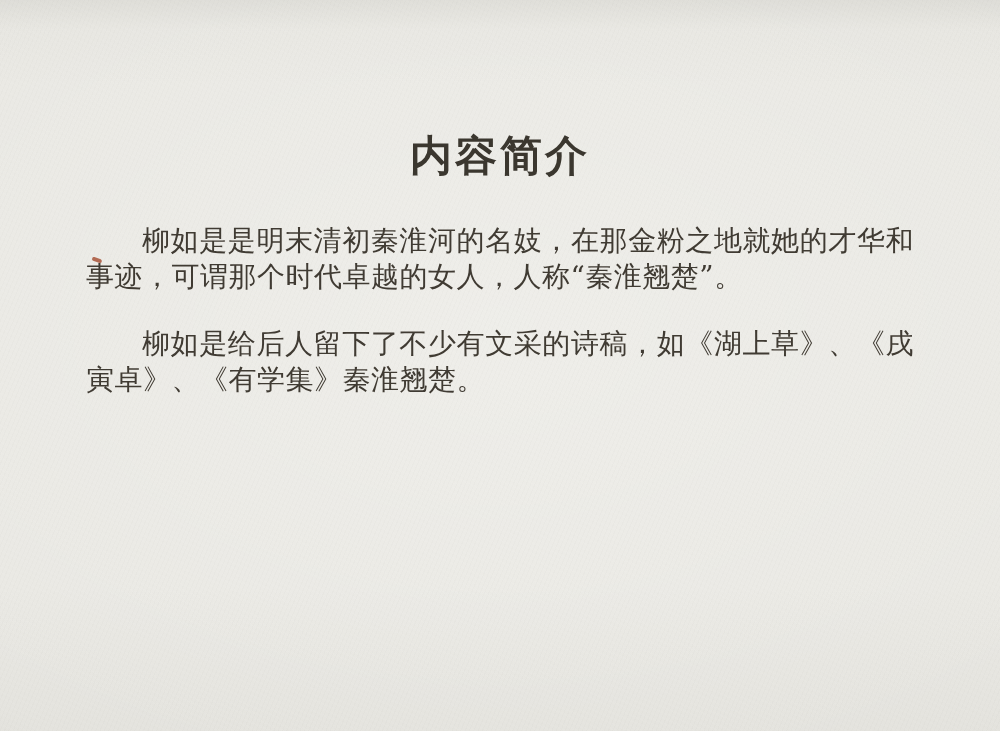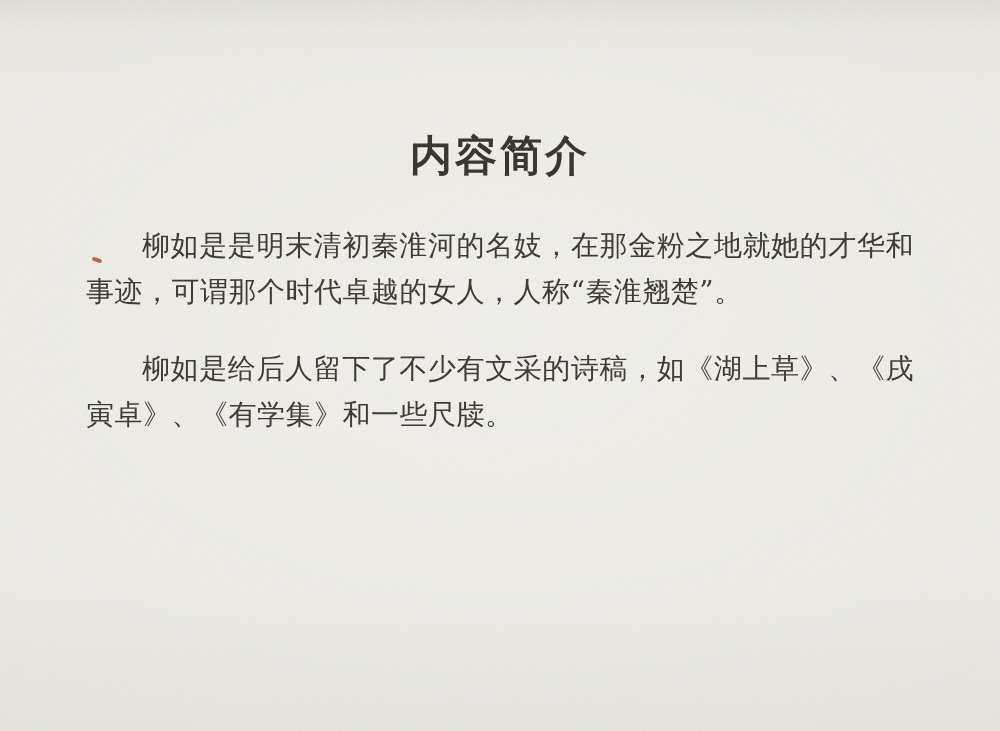--- a/index.html
+++ b/index.html
@@ -50,21 +50,21 @@
     position: absolute;
     top: 223px;
     left: 86px;
     width: 828px;
     color: #403b33;
   }
 
   .content p {
     margin: 0 0 31px 0;
     font-size: 28px;
-    line-height: 46px;
+    line-height: 36px;
     letter-spacing: 0.5px;
     text-align: justify;
     text-justify: inter-ideograph;
     text-indent: 2em;
   }
 
   .ink-speck {
     position: absolute;
     left: 92px;
     top: 258px;
@@ -78,17 +78,17 @@
 </head>
 <body>
 
 <div class="page" style="background-color: rgb(233, 232, 227);">
   <div class="grain"></div>
 
   <h1 class="doc-title" style="color: rgb(59, 55, 47);">内容简介</h1>
 
   <div class="content" style="color: rgb(64, 59, 51);">
     <p>柳如是是明末清初秦淮河的名妓，在那金粉之地就她的才华和事迹，可谓那个时代卓越的女人，人称“秦淮翘楚”。</p>
-    <p>柳如是给后人留下了不少有文采的诗稿，如《湖上草》、《戌寅卓》、《有学集》和一些尺牍。</p>
+    <p>柳如是给后人留下了不少有文采的诗稿，如《湖上草》、《戌寅卓》、《有学集》秦淮翘楚。</p>
   </div>
 
   <div class="ink-speck" style="background: rgb(168, 84, 56);"></div>
 </div>
 
 </body></html>

